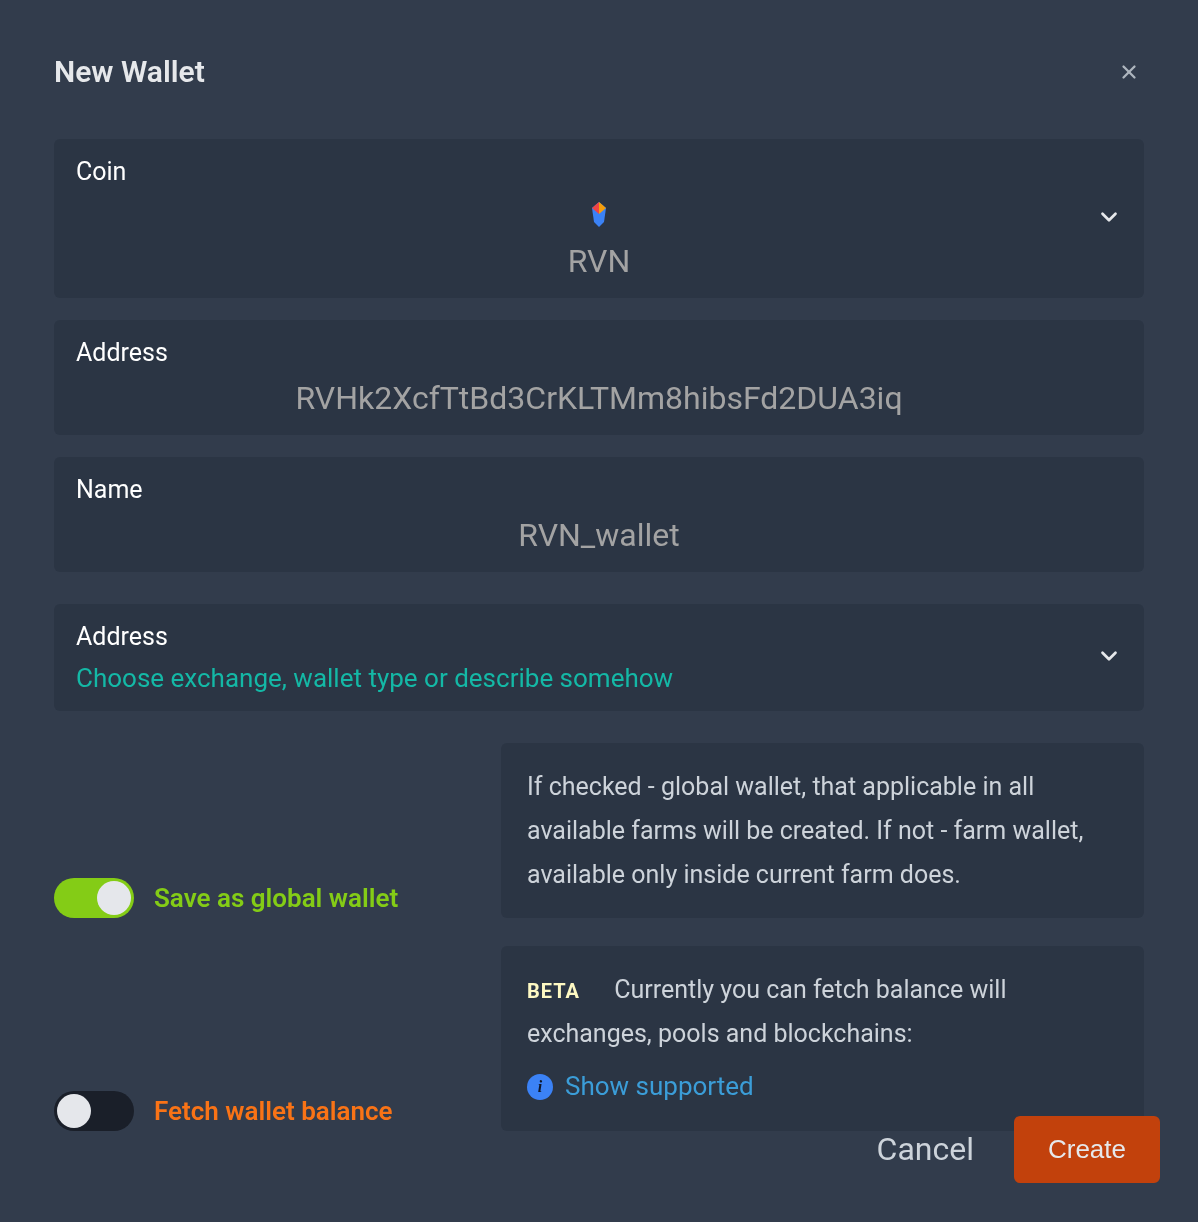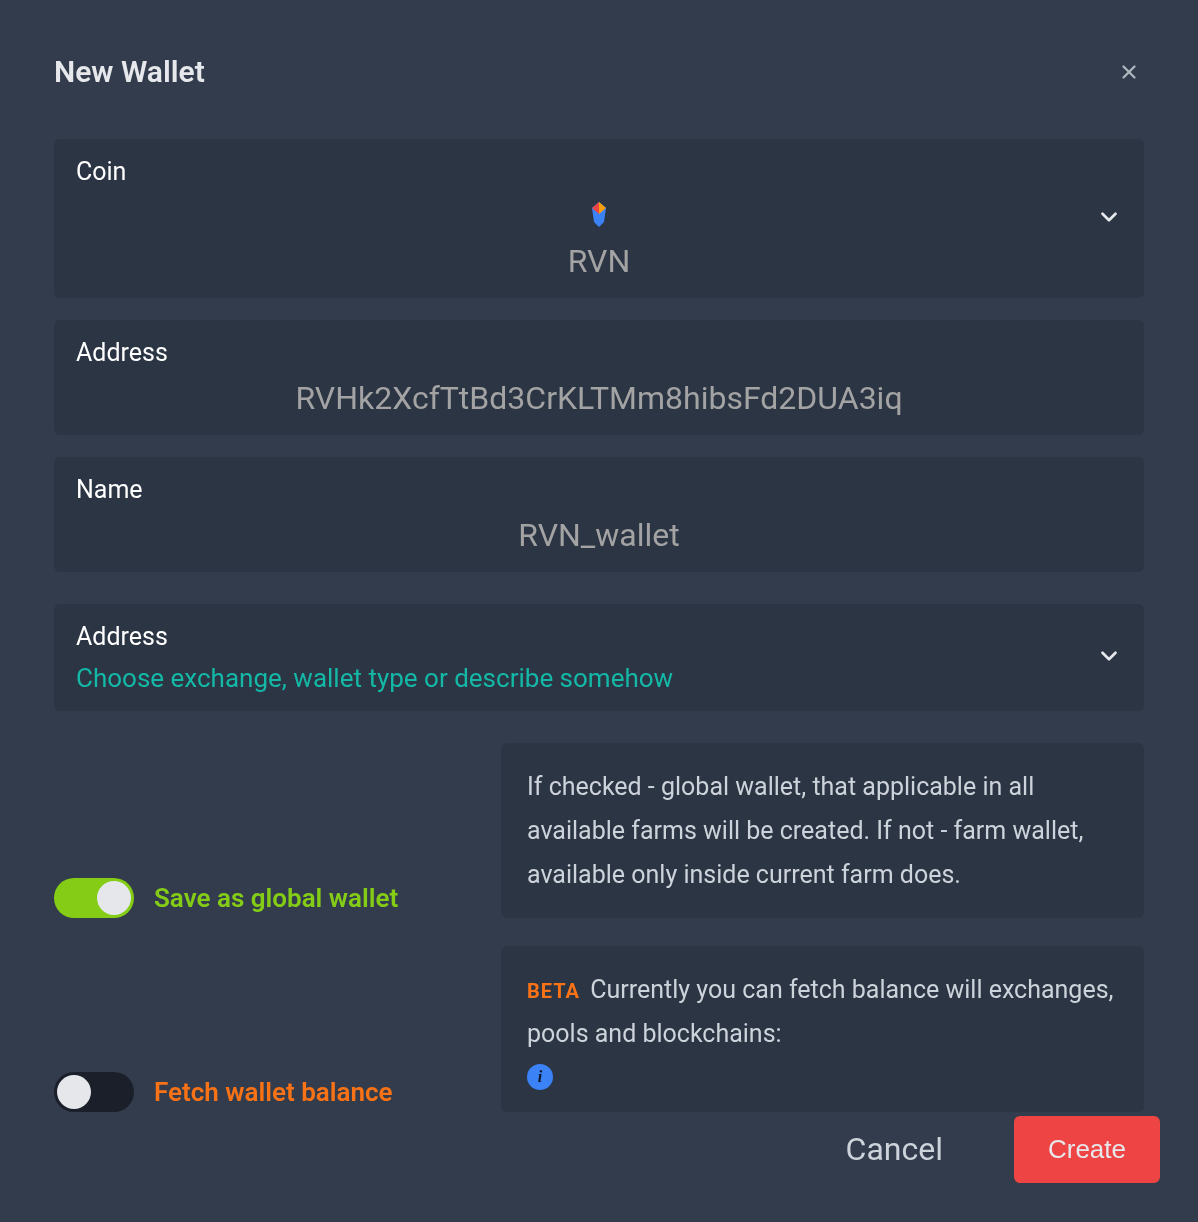--- a/index.html
+++ b/index.html
@@ -143,25 +143,25 @@
     .info-box {
       background: #2b3544;
       border-radius: 6px;
       padding: 22px 26px;
       color: #cdd3da;
       font-size: 25px;
       line-height: 1.75;
       flex: 1;
     }
     .beta-badge {
-      color: #f97316;
+      color: #fef9c3;
       font-weight: 700;
       font-size: 20px;
       letter-spacing: 1px;
-      margin-right: 4px;
+      margin-right: 28px;
     }
     .info-link-row {
       display: flex;
       align-items: center;
       gap: 12px;
       margin-top: 8px;
     }
     .info-icon {
       width: 26px;
       height: 26px;
@@ -189,29 +189,28 @@
       gap: 30px;
       align-items: center;
     }
     .btn-cancel {
       color: #cdd3da;
       font-size: 32px;
       cursor: pointer;
       padding: 16px 10px;
     }
     .btn-create {
-      background: #ef4444;
+      background: #c2410c;
       color: #e6e8eb;
       font-size: 26px;
       font-weight: 500;
       padding: 18px 34px;
       border-radius: 6px;
       cursor: pointer;
       border: none;
-      margin-left: 31px;
     }
   </style>
 </head>
 <body>
 
 <div class="modal">
   <div class="modal-header">
     <div class="modal-title">New Wallet</div>
     <div class="close-btn">
       <svg width="22" height="22" viewBox="0 0 24 24" fill="none" stroke="currentColor" stroke-width="2.5" stroke-linecap="round">
@@ -279,20 +278,21 @@
         <div class="toggle off">
           <div class="toggle-knob"></div>
         </div>
         <div class="toggle-label inactive">Fetch wallet balance</div>
       </div>
       <div class="info-box">
         <span class="beta-badge">BETA</span>
         <span>Currently you can fetch balance will exchanges, pools and blockchains:</span>
         <div class="info-link-row">
           <div class="info-icon">i</div>
+          <span class="info-link">Show supported</span>
         </div>
       </div>
     </div>
 
   </div>
 
   <div class="modal-footer">
     <div class="btn-cancel">Cancel</div>
     <button class="btn-create">Create</button>
   </div>

